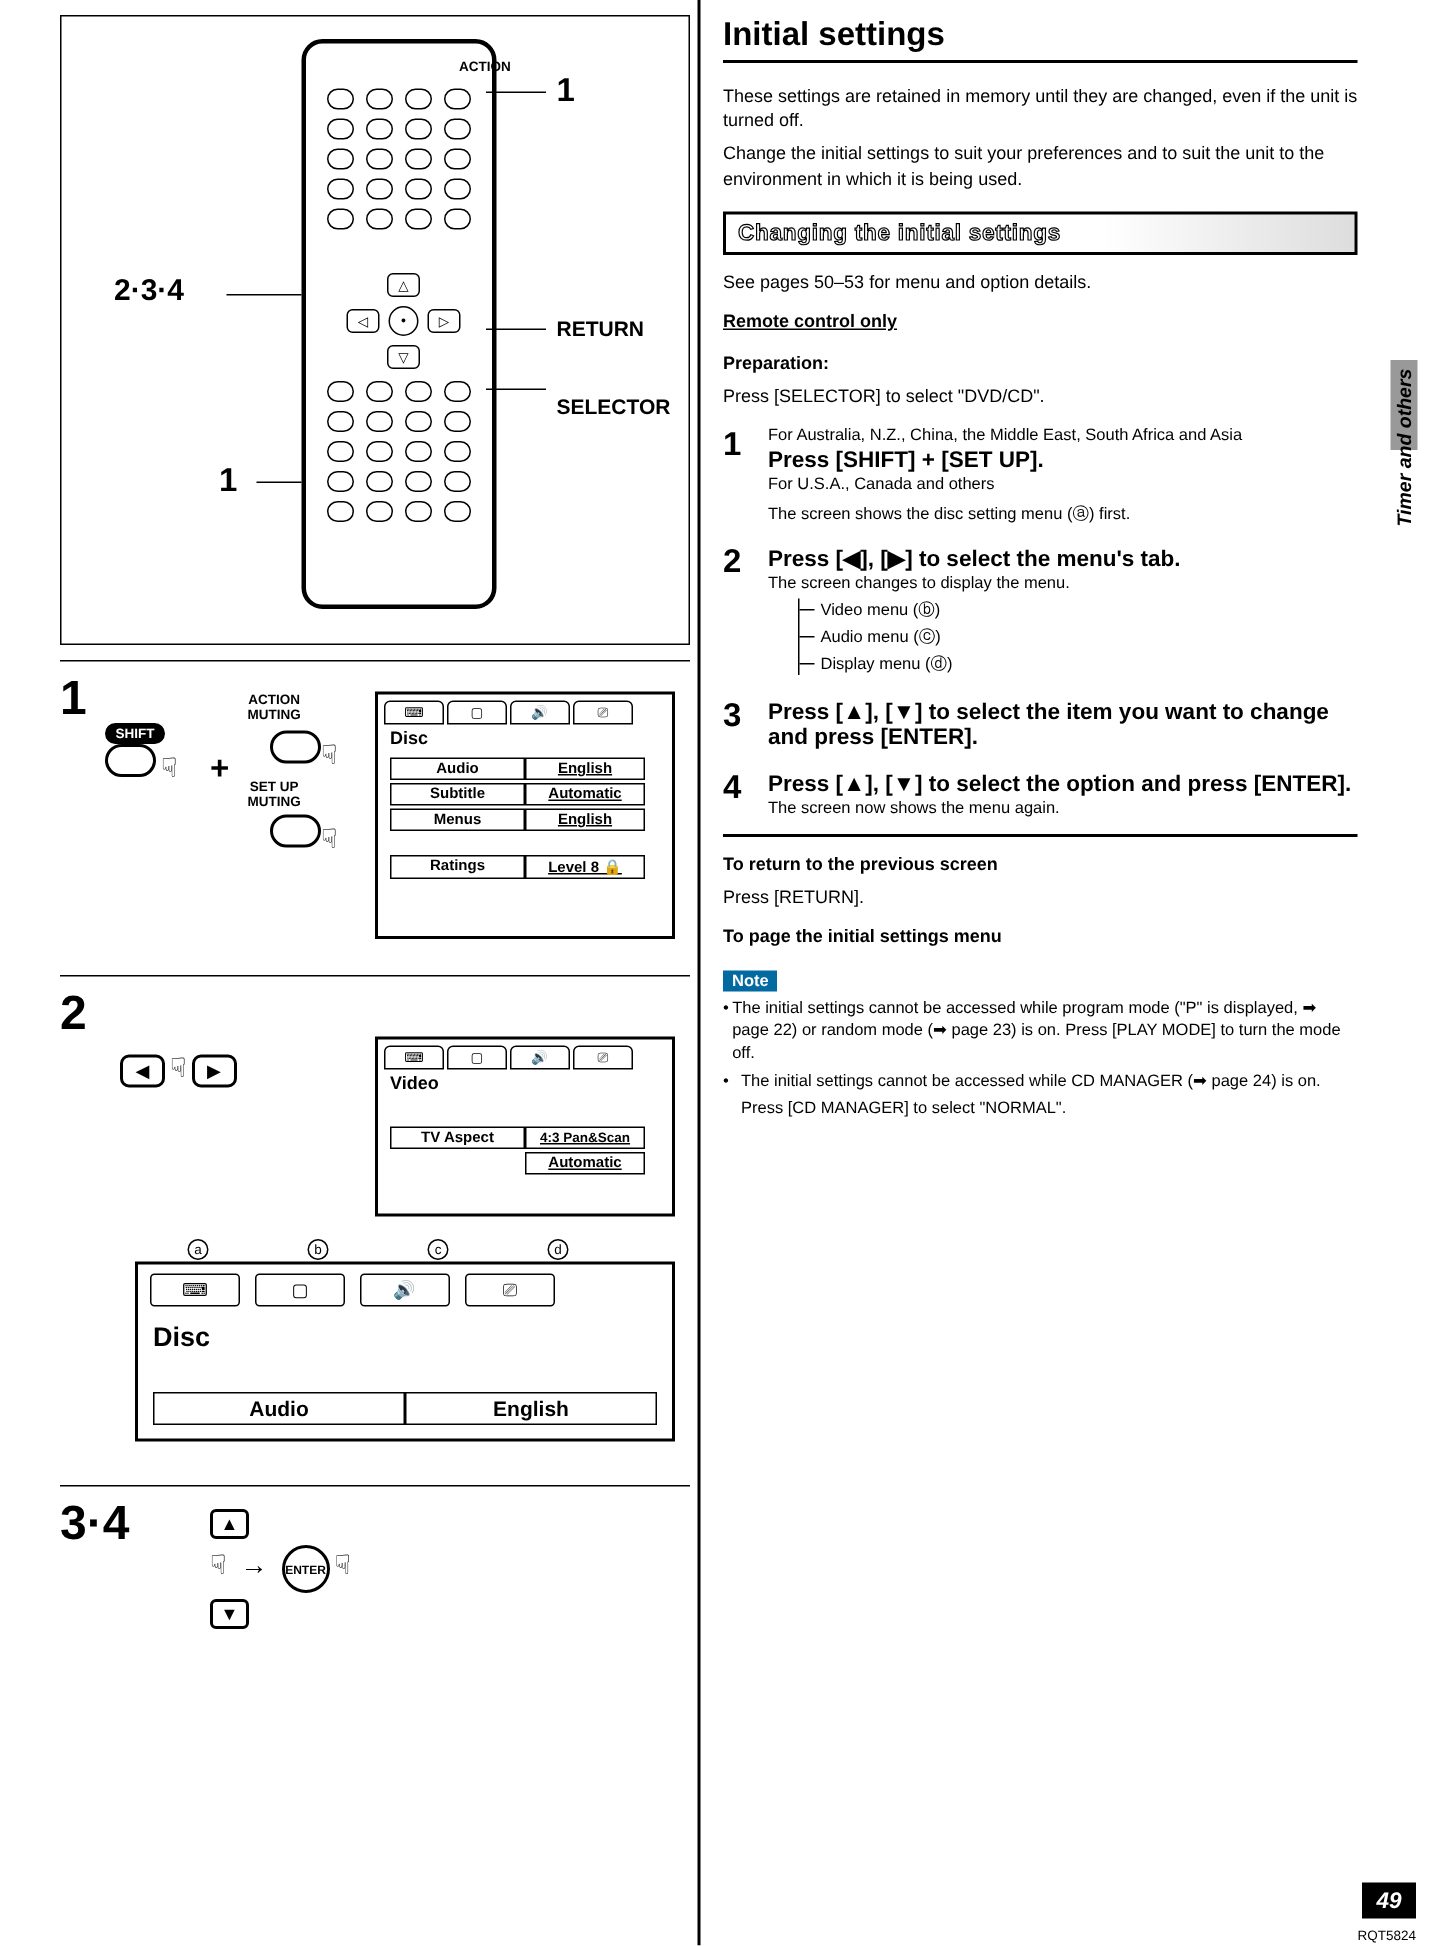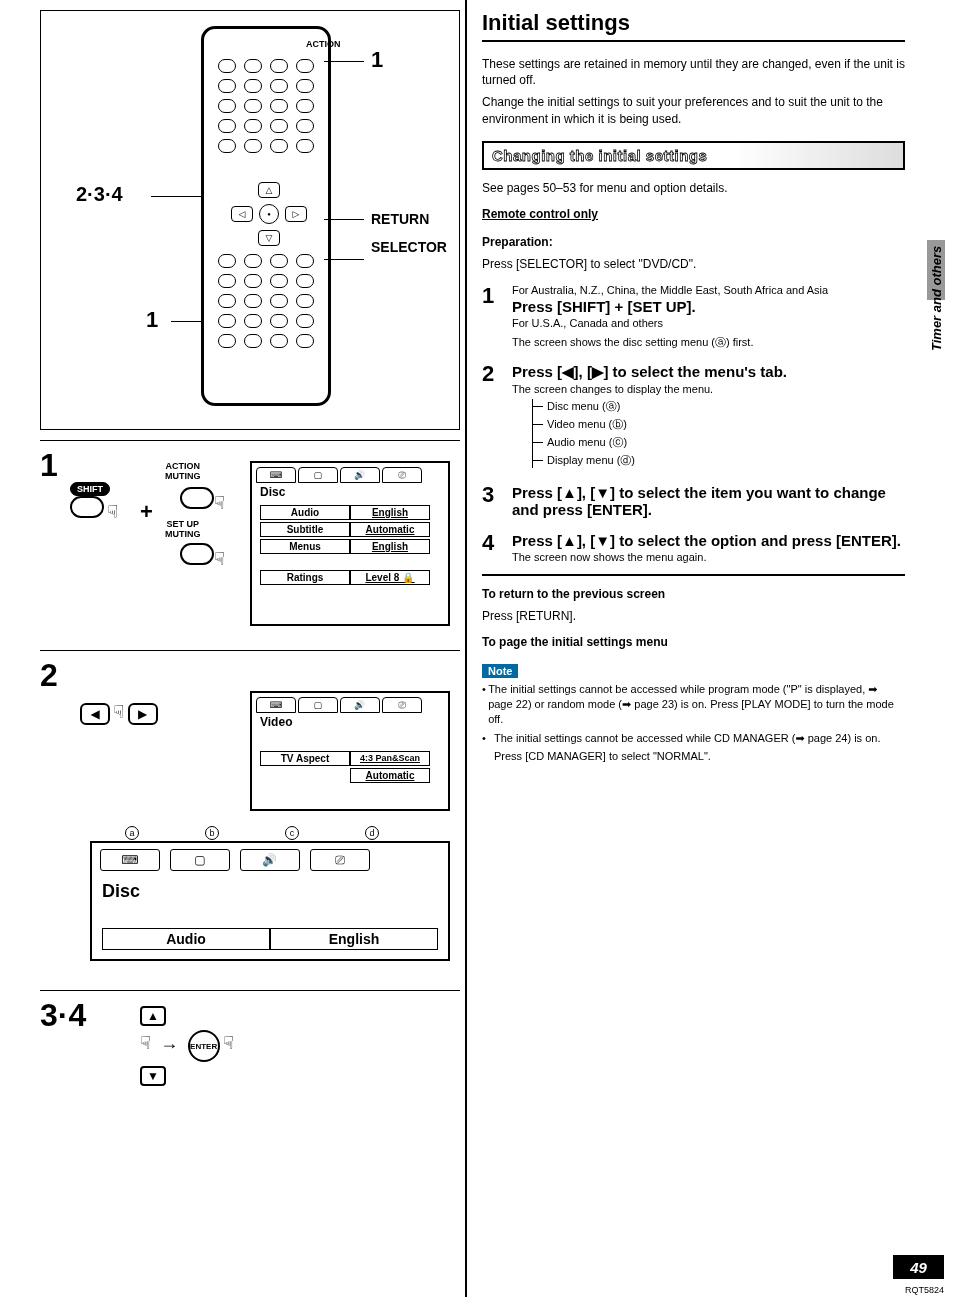--- a/index.html
+++ b/index.html
@@ -257,21 +257,21 @@
     position:absolute;
     right:0; top:240px;
     width:18px;height:60px;
     background:#999;
   }
 
   .page-num-box {
     position:absolute;
     right:10px; bottom:18px;
     background:#000;color:#fff;
-    width:51px;height:24px;
+    width:36px;height:24px;
     display:flex;align-items:center;justify-content:center;
     font-style:italic;font-weight:bold;font-size:15px;
   }
   .doc-code {
     position:absolute;right:10px;bottom:2px;font-size:9px;text-align:center;
   }
 
   .arrow-btn {
     width:30px;height:22px;border:2px solid #000;border-radius:6px;
     display:inline-flex;align-items:center;justify-content:center;font-size:12px;
@@ -367,21 +367,21 @@
       <div class="callout-line" style="top:50px;left:283px;width:40px;"></div>
       <span class="callout-label" style="top:36px;left:330px;">1</span>
 
       <div class="callout-line" style="top:185px;left:110px;width:50px;"></div>
       <span class="callout-label" style="top:172px;left:35px;font-size:20px;">2·3·4</span>
 
       <div class="callout-line" style="top:208px;left:283px;width:40px;"></div>
       <span class="callout-label small" style="top:200px;left:330px;">RETURN</span>
 
       <div class="callout-line" style="top:248px;left:283px;width:40px;"></div>
-      <span class="callout-label small" style="top:228px;left:330px;">SELECTOR</span>
+      <span class="callout-label small" style="top:252px;left:330px;">SELECTOR</span>
 
       <div class="callout-line" style="top:310px;left:130px;width:30px;"></div>
       <span class="callout-label" style="top:296px;left:105px;">1</span>
     </div>
 
     <div class="step-panel panel1">
       <span class="step-num">1</span>
       <div style="position:absolute;left:30px;top:40px;">
         <span class="shift-pill">SHIFT</span><br>
         <span class="small-btn"></span>
@@ -509,21 +509,20 @@
         <p class="rstep-small" style="margin-top:6px;">The screen shows the disc setting menu (ⓐ) first.</p>
       </div>
     </div>
 
     <div class="rstep">
       <div class="rstep-num">2</div>
       <div class="rstep-body">
         <p class="rstep-h">Press [◀], [▶] to select the menu's tab.</p>
         <p class="rstep-small">The screen changes to display the menu.</p>
         <div class="menu-tree">
-          <div class="mt-item">Disc menu (ⓐ)</div>
           <div class="mt-item">Video menu (ⓑ)</div>
           <div class="mt-item">Audio menu (ⓒ)</div>
           <div class="mt-item">Display menu (ⓓ)</div>
         </div>
       </div>
     </div>
 
     <div class="rstep">
       <div class="rstep-num">3</div>
       <div class="rstep-body">

